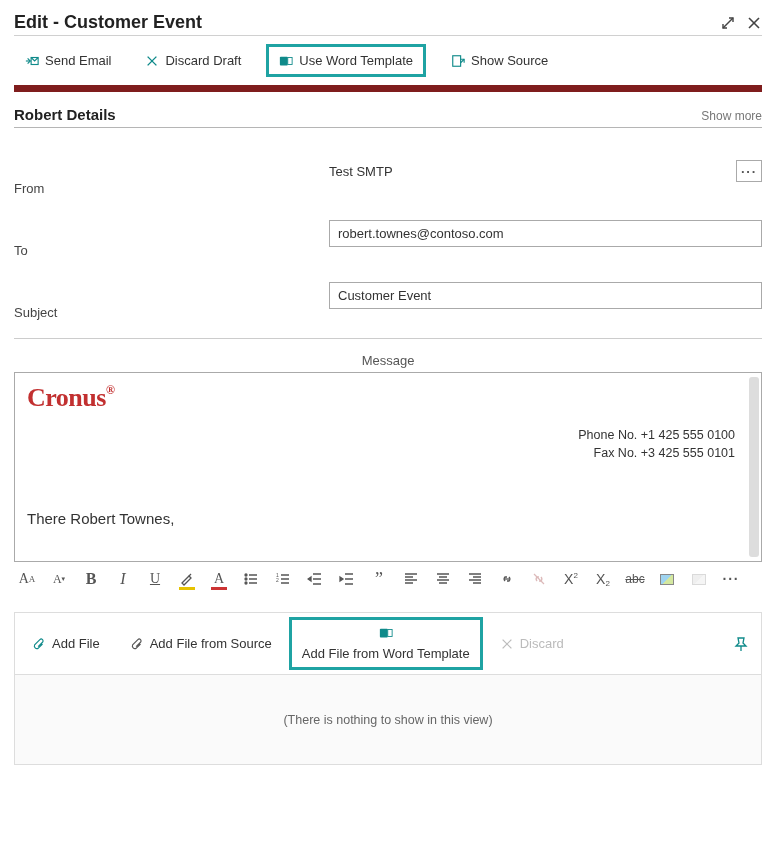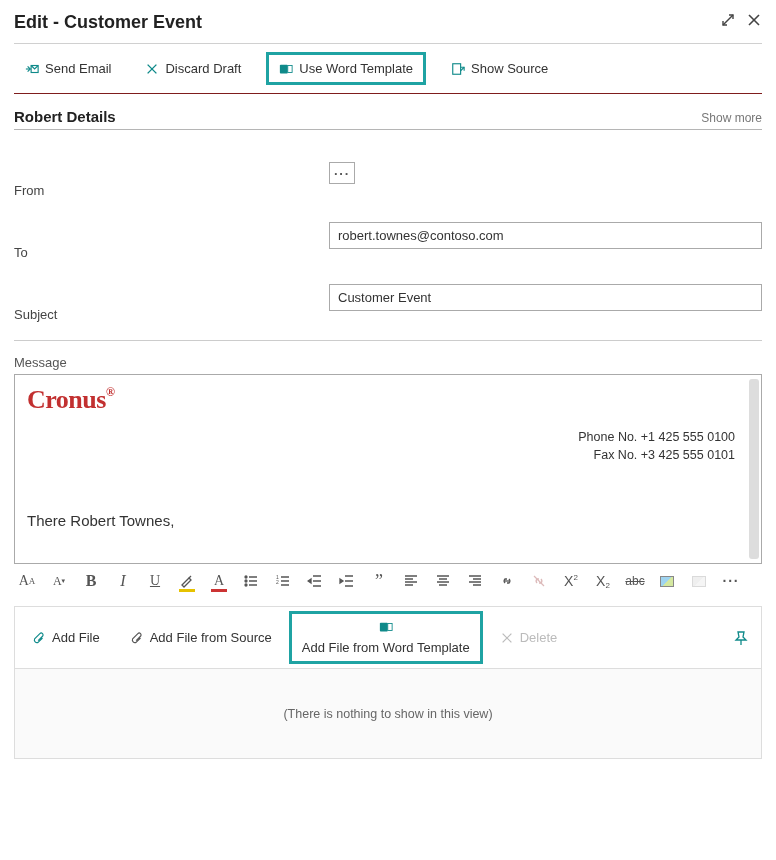--- a/index.html
+++ b/index.html
@@ -8,33 +8,33 @@
     font-family: "Segoe UI", Arial, sans-serif;
     font-size: 13px;
     color: #333;
     background: #fff;
     width: 776px;
   }
   .page { padding: 12px 14px 16px 14px; }
 
   
   .header-row {
-    display: flex; justify-content: space-between;
-    margin-bottom: 10px;
+    display: flex; align-items: center; justify-content: space-between;
+    margin-bottom: 2px;
   }
   .header-title { font-size: 18px; font-weight: 600; color: #222; }
   .header-icons { display: flex; gap: 10px; color: #444; }
   .header-icons svg { width: 16px; height: 16px; stroke: #444; }
   .header-icon-btn { cursor: pointer; }
 
   
   .toolbar {
     display: flex; align-items: center; gap: 16px;
     border-top: 1px solid #d0d0d0;
-    border-bottom: 1px solid #7f1d1d;
+    border-bottom: 7px solid #7f1d1d;
     padding: 8px 2px;
     margin-bottom: 14px;
   }
   .toolbar-btn {
     display: inline-flex; align-items: center; gap: 6px;
     padding: 4px 6px;
     font-size: 13px; color: #333;
     cursor: pointer;
     border: 3px solid transparent;
     white-space: nowrap;
@@ -78,21 +78,21 @@
     border: 1px solid #aaa;
     padding: 5px 8px;
     font-size: 13px;
     font-family: inherit;
     color: #333;
   }
 
   hr.divider { border: none; border-top: 1px solid #ccc; margin: 18px 0 14px; }
 
   
-  .msg-label { font-size: 13px; color: #555; margin-bottom: 4px; }
+  .msg-label { font-size: 13px; color: #555; margin-bottom: 4px; text-align: center; }
   .editor-box {
     border: 1px solid #aaa;
     height: 190px;
     position: relative;
     overflow: hidden;
     background: #fff;
   }
   .scroll-thumb {
     position: absolute; top: 4px; right: 2px;
     width: 10px; height: 180px;
@@ -164,21 +164,21 @@
     padding-bottom: 1px;
     cursor: pointer;
   }
   .attach-right { display: flex; gap: 12px; }
   .attach-right svg { width: 16px; height: 16px; }
 
   .attach-toolbar {
     display: flex; align-items: center; gap: 4px;
     border: 1px solid #ddd;
     padding: 4px 4px;
-    margin-top: 8px;
+    margin-top: 16px;
   }
   .attach-btn {
     display: inline-flex; align-items: center; gap: 6px;
     padding: 6px 10px;
     font-size: 13px; color: #333;
     cursor: pointer;
     border: 3px solid transparent;
     white-space: nowrap;
   }
   .attach-btn.highlight { border-color: #1fa3a3; flex-direction: column; }
@@ -278,20 +278,21 @@
   </div>
 
   <div class="section-head">
     <div class="section-title">Robert Details</div>
     <div class="section-link">Show more</div>
   </div>
 
   <div class="form-row">
     <div class="form-label">From</div>
     <div class="form-value-row">
+      <div class="form-static">Test SMTP</div>
       <div class="ellipsis-btn">···</div>
     </div>
   </div>
   <div class="form-row">
     <div class="form-label">To</div>
     <div class="form-value-row">
       <input class="text-input" value="robert.townes@contoso.com" style="">
     </div>
   </div>
   <div class="form-row">
@@ -428,21 +429,21 @@
       </span>
       <span>Add File from Word Template</span>
     </div>
     <div class="attach-btn disabled">
       <span class="icon-sm">
         <svg viewBox="0 0 16 16" fill="none" stroke="currentColor" stroke-width="1.4">
             <path d="M3 3 L13 13"></path>
             <path d="M13 3 L3 13"></path>
           </svg>
       </span>
-      <span>Delete</span>
+      <span>Discard</span>
     </div>
     <div class="attach-spacer"></div>
     <div class="pin-btn" style="color:#0f8a8a;">
       <svg width="16" height="16" viewBox="0 0 16 16" fill="none" stroke="currentColor" stroke-width="1.3">
           <path d="M5 2 H11 L10 7 L13 10 H3 L6 7 Z"></path>
           <path d="M8 10 V15"></path>
         </svg>
     </div>
   </div>
 

